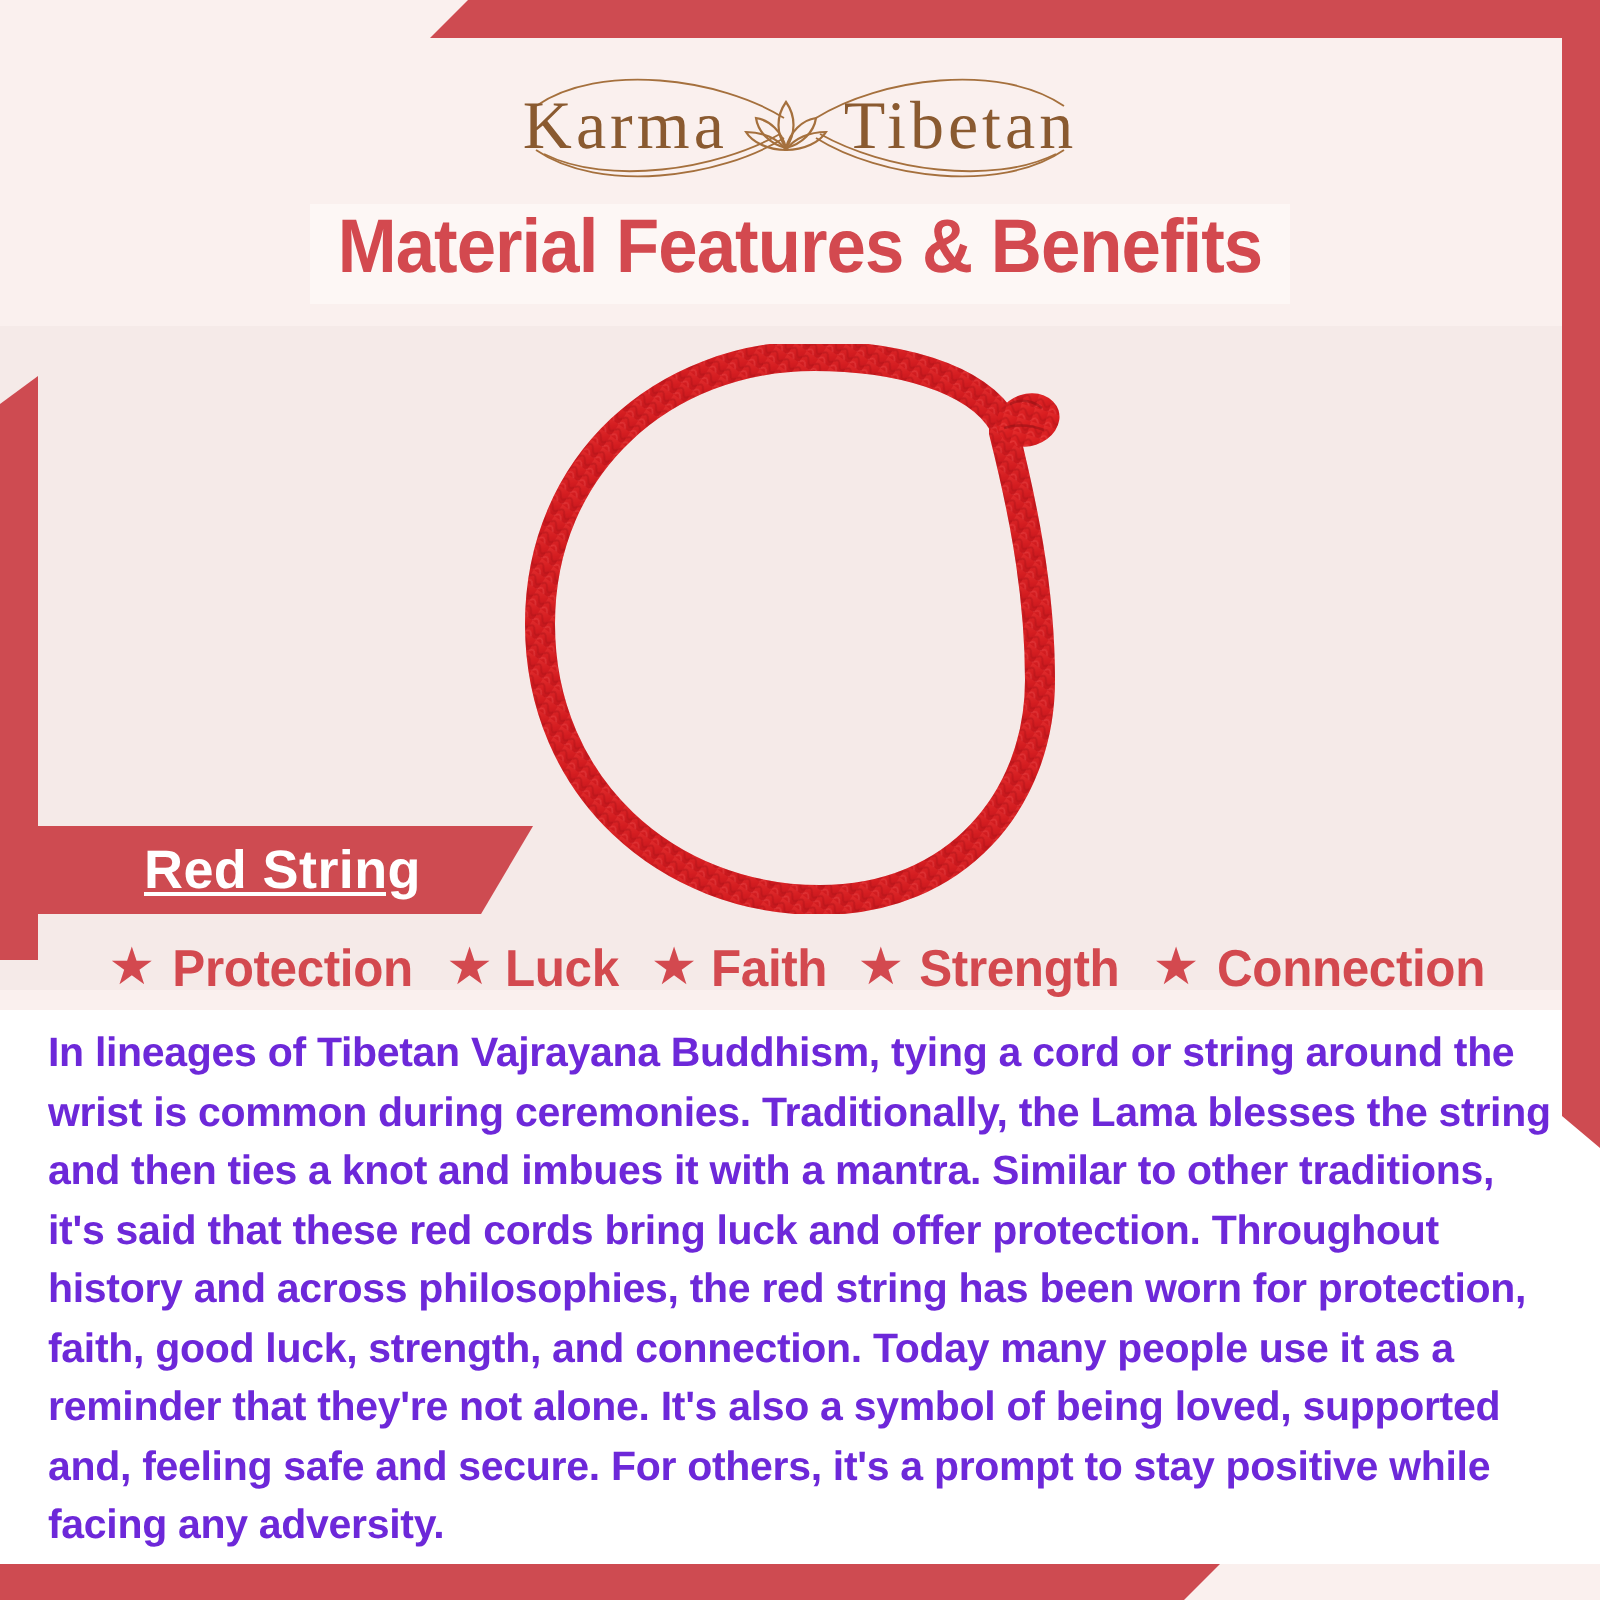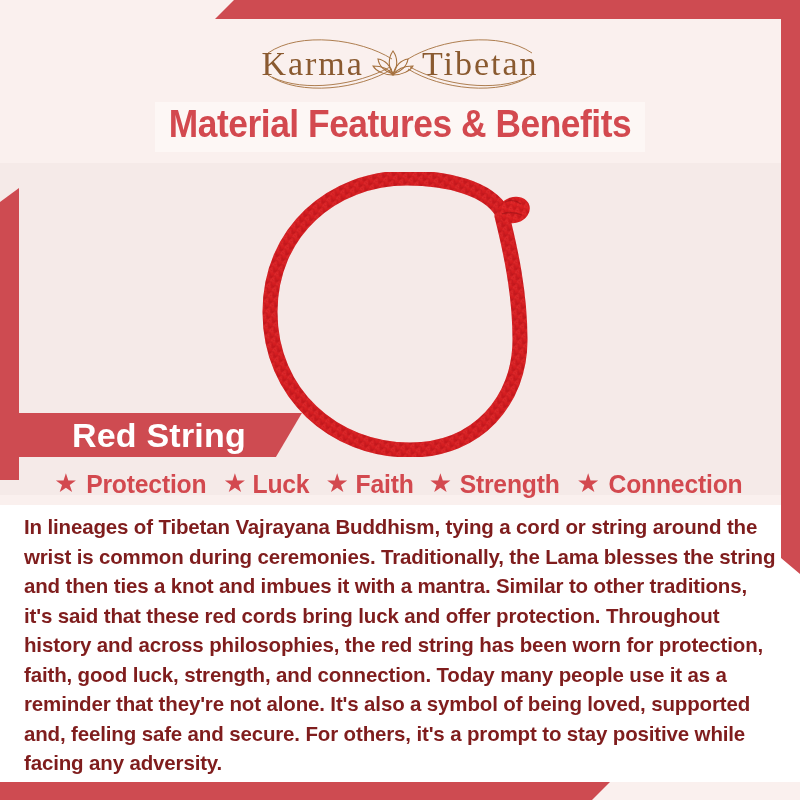--- a/index.html
+++ b/index.html
@@ -155,23 +155,24 @@
     height: 44px;
     padding: 0 56px 0 54px;
     background: #ce4b51;
     clip-path: polygon(0 0, 100% 0, calc(100% - 26px) 100%, 0 100%);
     display: flex;
     align-items: center;
   }
   .ribbon-label {
     font-family: "Liberation Sans Narrow", "Liberation Sans", sans-serif;
     font-weight: bold;
-    font-size: 34px;
+    font-size: 27px;
     color: #ffffff;
     letter-spacing: 0.2px;
+    text-decoration: underline;
   }
 
   
   .features {
     position: absolute;
     top: 465px;
     left: 0;
     width: 800px;
     height: 38px;
     display: flex;
@@ -204,21 +205,21 @@
   
   .body-copy {
     position: absolute;
     top: 512px;
     left: 24px;
     width: 752px;
     font-family: "Liberation Sans", sans-serif;
     font-weight: bold;
     font-size: 20.5px;
     line-height: 29.5px;
-    color: #7f1d1d;
+    color: #6d28d9;
     letter-spacing: -0.15px;
   }
 </style>
 </head>
 <body>
 
 <div id="poster">
 
   <div class="band-mid"></div>
   <div class="band-text"></div>

